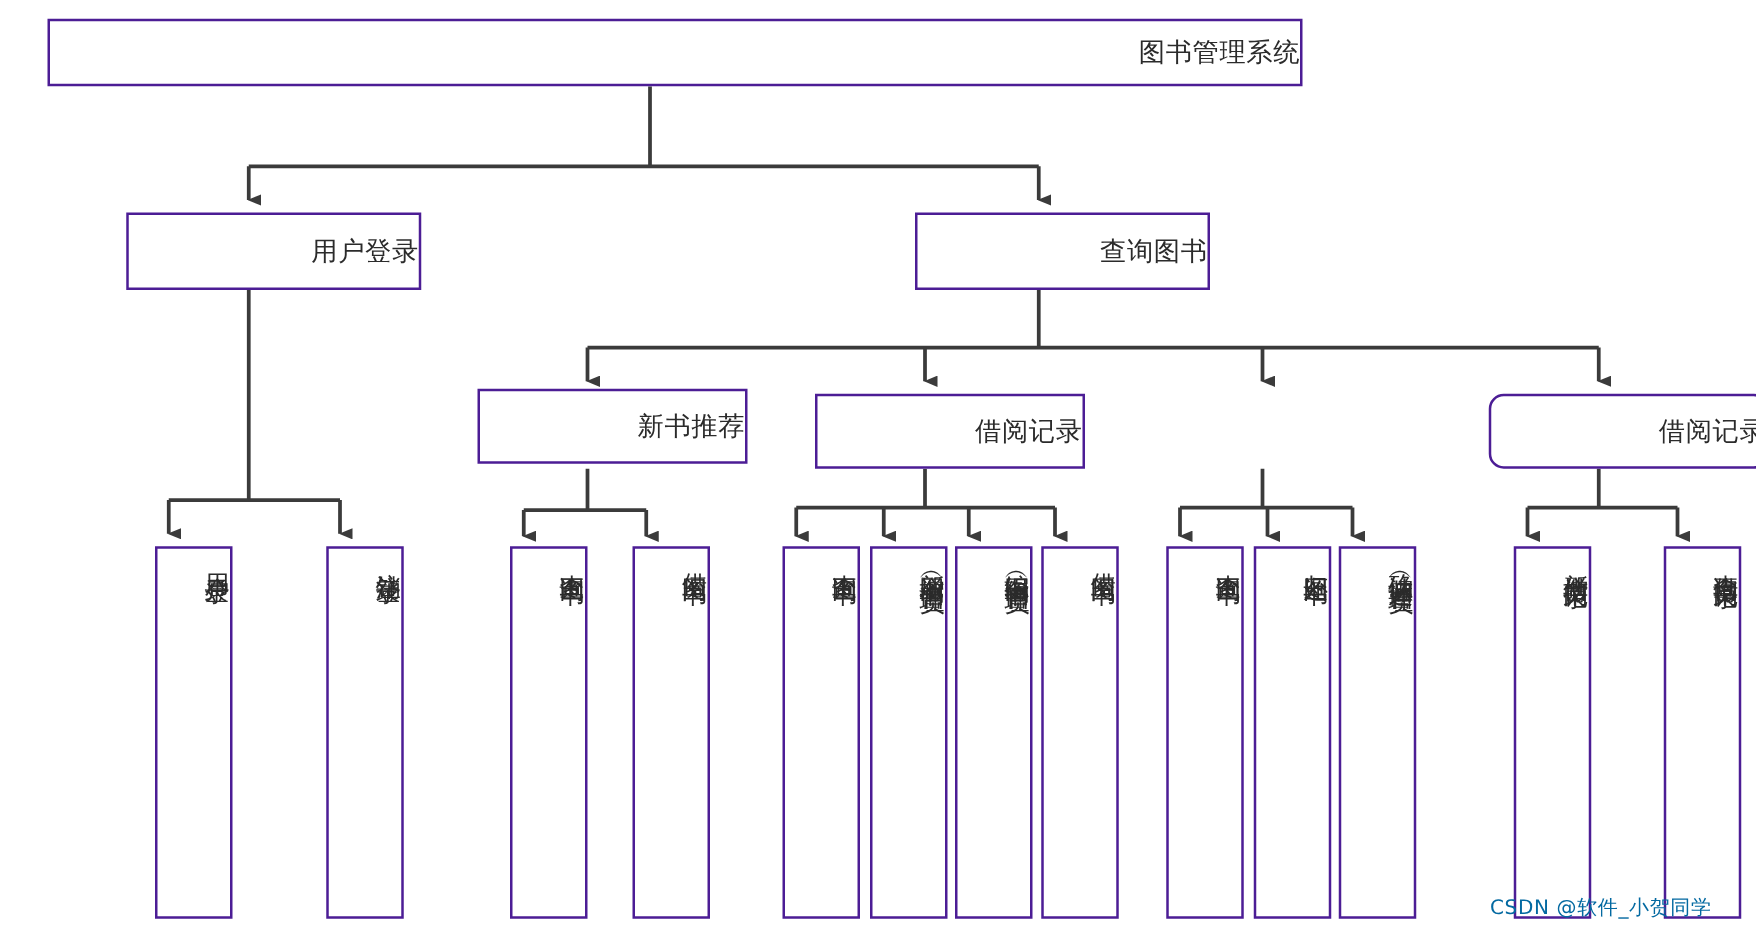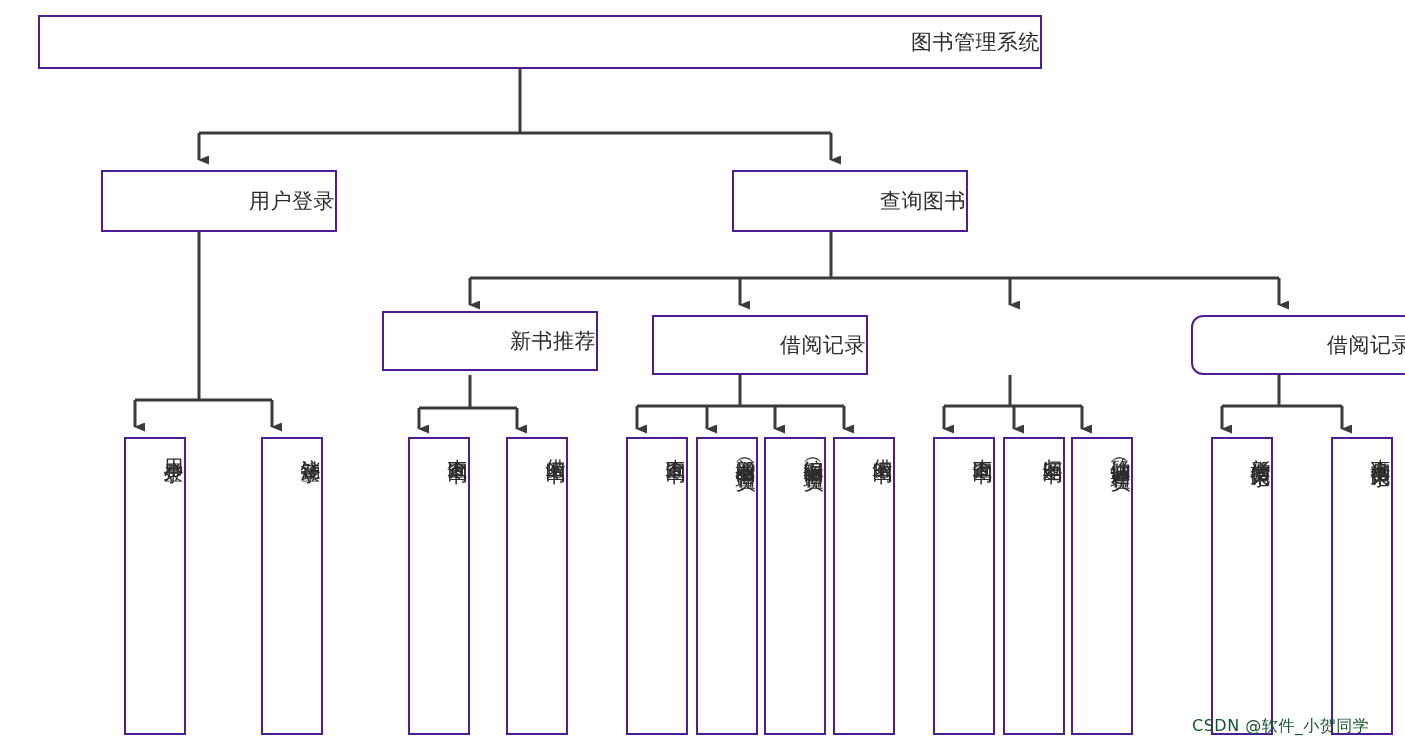--- a/index.html
+++ b/index.html
@@ -52,21 +52,21 @@
     writing-mode: vertical-rl;
     text-orientation: upright;
     white-space: normal;
     font-size: 20px;
     letter-spacing: 2px;
     line-height: 1;
     max-height: 100%;
   }
   .watermark {
     position: absolute;
-    color: #14532d;
+    color: #0369a1;
     font-size: 16px;
     letter-spacing: 0.5px;
     white-space: nowrap;
     pointer-events: none;
   }
 </style>
 </head>
 <body>
 
 <div id="diagram-root">

